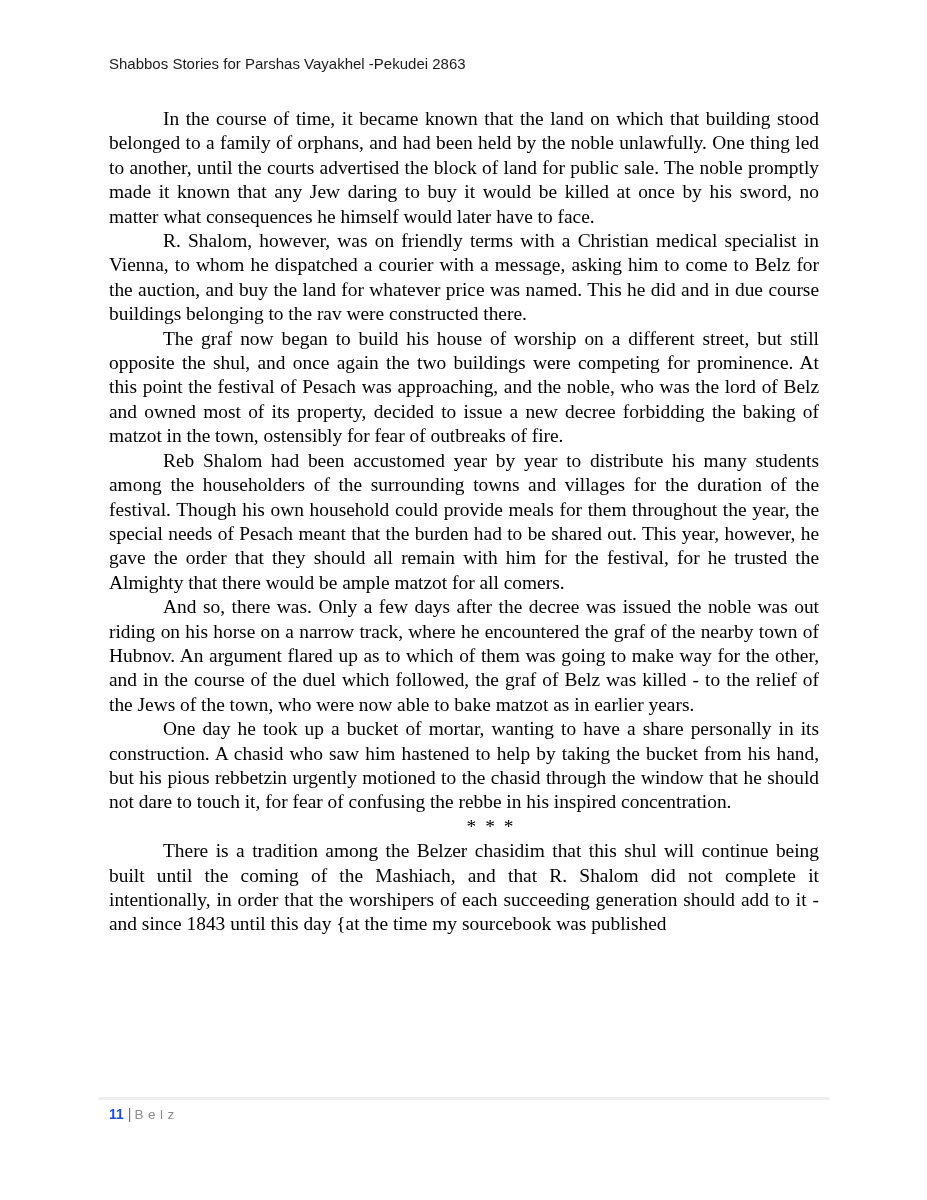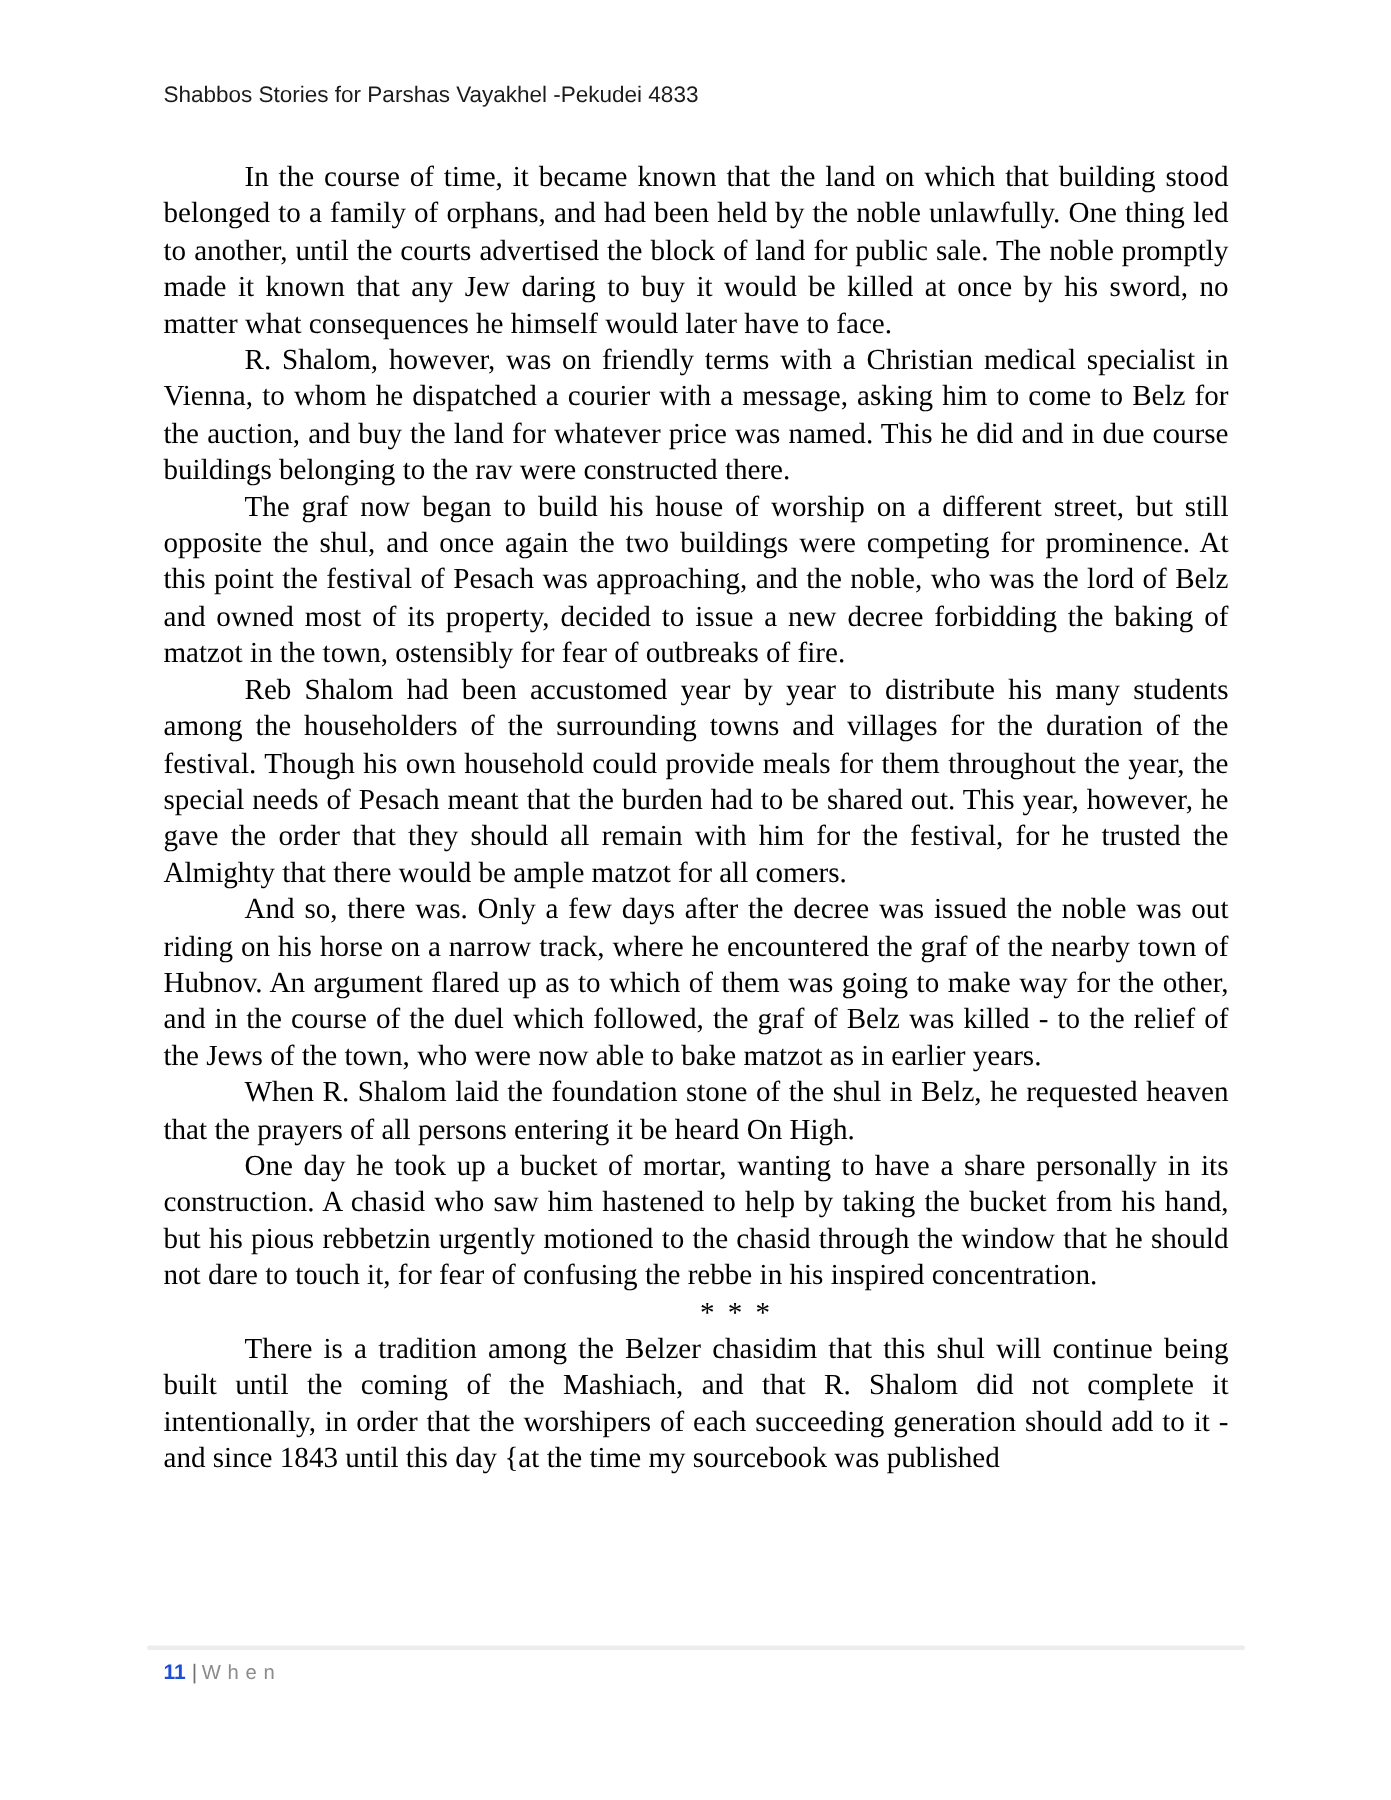--- a/index.html
+++ b/index.html
@@ -79,33 +79,32 @@
     color: #8c8c8c;
     letter-spacing: 4.5px;
     font-size: 13.5px;
   }
 </style>
 </head>
 <body>
 
 <div class="doc-page">
 
-  <div class="doc-header">Shabbos Stories for Parshas Vayakhel -Pekudei 4833</div>
+  <div class="doc-header">Shabbos Stories for Parshas Vayakhel -Pekudei 2863</div>
 
   <div class="doc-body">
     <p>In the course of time, it became known that the land on which that building stood belonged to a family of orphans, and had been held by the noble unlawfully. One thing led to another, until the courts advertised the block of land for public sale. The noble promptly made it known that any Jew daring to buy it would be killed at once by his sword, no matter what consequences he himself would later have to face.</p>
     <p>R. Shalom, however, was on friendly terms with a Christian medical specialist in Vienna, to whom he dispatched a courier with a message, asking him to come to Belz for the auction, and buy the land for whatever price was named. This he did and in due course buildings belonging to the rav were constructed there.</p>
     <p>The graf now began to build his house of worship on a different street, but still opposite the shul, and once again the two buildings were competing for prominence. At this point the festival of Pesach was approaching, and the noble, who was the lord of Belz and owned most of its property, decided to issue a new decree forbidding the baking of matzot in the town, ostensibly for fear of outbreaks of fire.</p>
     <p>Reb Shalom had been accustomed year by year to distribute his many students among the householders of the surrounding towns and villages for the duration of the festival. Though his own household could provide meals for them throughout the year, the special needs of Pesach meant that the burden had to be shared out. This year, however, he gave the order that they should all remain with him for the festival, for he trusted the Almighty that there would be ample matzot for all comers.</p>
     <p>And so, there was. Only a few days after the decree was issued the noble was out riding on his horse on a narrow track, where he encountered the graf of the nearby town of Hubnov. An argument flared up as to which of them was going to make way for the other, and in the course of the duel which followed, the graf of Belz was killed - to the relief of the Jews of the town, who were now able to bake matzot as in earlier years.</p>
-    <p>When R. Shalom laid the foundation stone of the shul in Belz, he requested heaven that the prayers of all persons entering it be heard On High.</p>
     <p>One day he took up a bucket of mortar, wanting to have a share personally in its construction. A chasid who saw him hastened to help by taking the bucket from his hand, but his pious rebbetzin urgently motioned to the chasid through the window that he should not dare to touch it, for fear of confusing the rebbe in his inspired concentration.</p>
     <p class="asterisk-separator">* * *</p>
     <p>There is a tradition among the Belzer chasidim that this shul will continue being built until the coming of the Mashiach, and that R. Shalom did not complete it intentionally, in order that the worshipers of each succeeding generation should add to it - and since 1843 until this day {at the time my sourcebook was published</p>
   </div>
 
   <div class="footer-rule"></div>
 
   <div class="doc-footer">
-    <span class="footer-page-number">11</span><span class="footer-divider">|</span><span class="footer-page-label">When</span>
+    <span class="footer-page-number">11</span><span class="footer-divider">|</span><span class="footer-page-label">Belz</span>
   </div>
 
 </div>
 
 </body></html>

